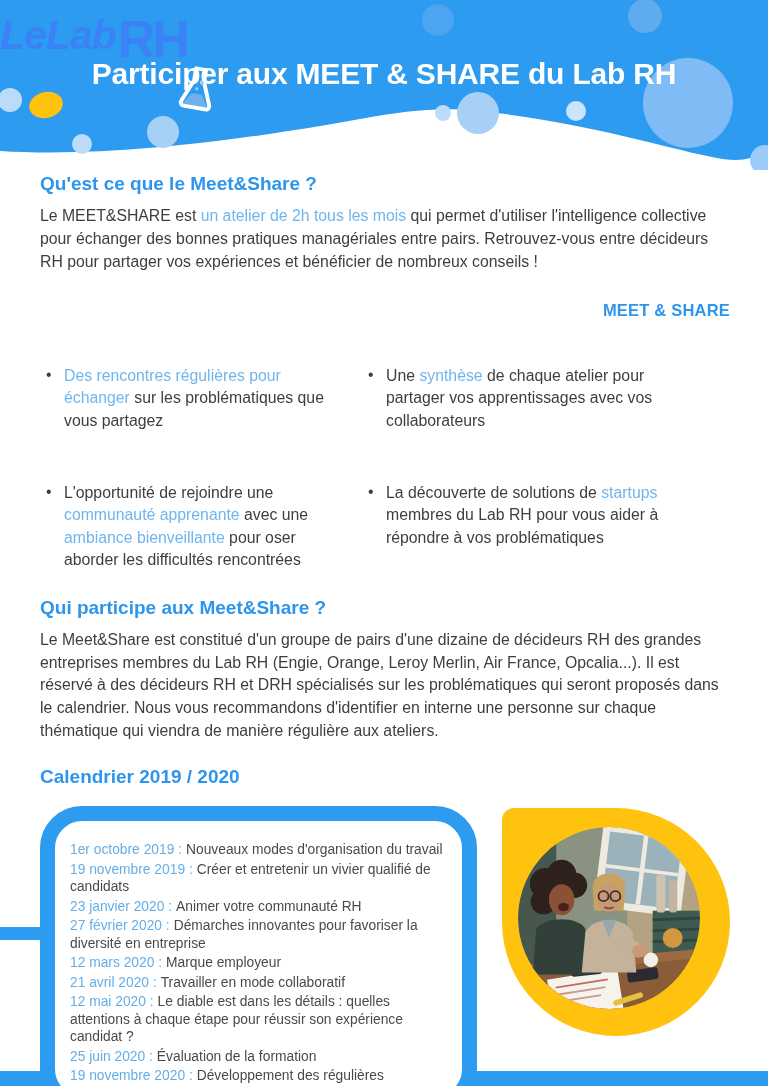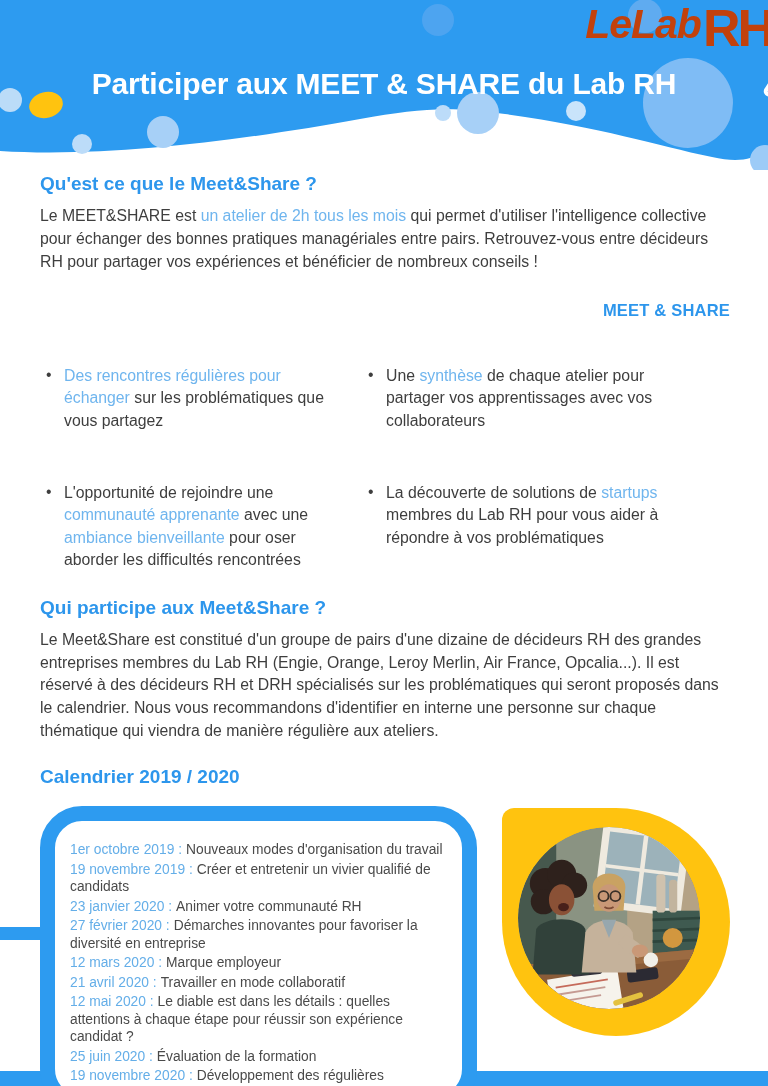--- a/index.html
+++ b/index.html
@@ -4,28 +4,28 @@
 <style>
   html,body{margin:0;padding:0;background:#e8e8e8;}
   .page{
     position:relative;width:768px;height:1086px;margin:0 auto;background:#ffffff;
     overflow:hidden;font-family:"Liberation Sans",sans-serif;
   }
   
   .hero{position:relative;width:768px;height:160px;}
   .hero svg{position:absolute;left:0;top:0;display:block;}
   .logo{
-    position:absolute;top:2px;left:0;width:100%;text-align:right;color:#c2410c;
+    position:absolute;top:13px;left:0;width:100%;text-align:left;color:#3b82f6;
     white-space:nowrap;z-index:3;line-height:1;
   }
   .logo-script{font-style:italic;font-weight:700;font-size:41px;letter-spacing:-1px;vertical-align:8px;}
   .logo-bold{font-weight:800;font-size:52px;letter-spacing:-3px;margin-left:2px;}
   .flask{display:inline-block;vertical-align:-6px;margin-left:-4px;transform:rotate(10deg);}
   .page-title{
-    position:absolute;top:67px;left:0;width:100%;text-align:center;color:#fff;
+    position:absolute;top:57px;left:0;width:100%;text-align:center;color:#fff;
     font-size:30px;font-weight:800;letter-spacing:-0.2px;z-index:3;
   }
   
   main{padding:0 38px 0 40px;}
   .section-heading{color:#2d96ec;font-size:19px;font-weight:800;margin:0;}
   #what-heading{margin-top:13px;}
   .body-text{font-size:15.8px;line-height:1.45;color:#3e3e3e;margin:10px 0 0;max-width:692px;}
   .hl{color:#6fb5ee;}
   .center-heading{
     text-align:right;color:#2d96ec;font-size:16.5px;font-weight:800;

